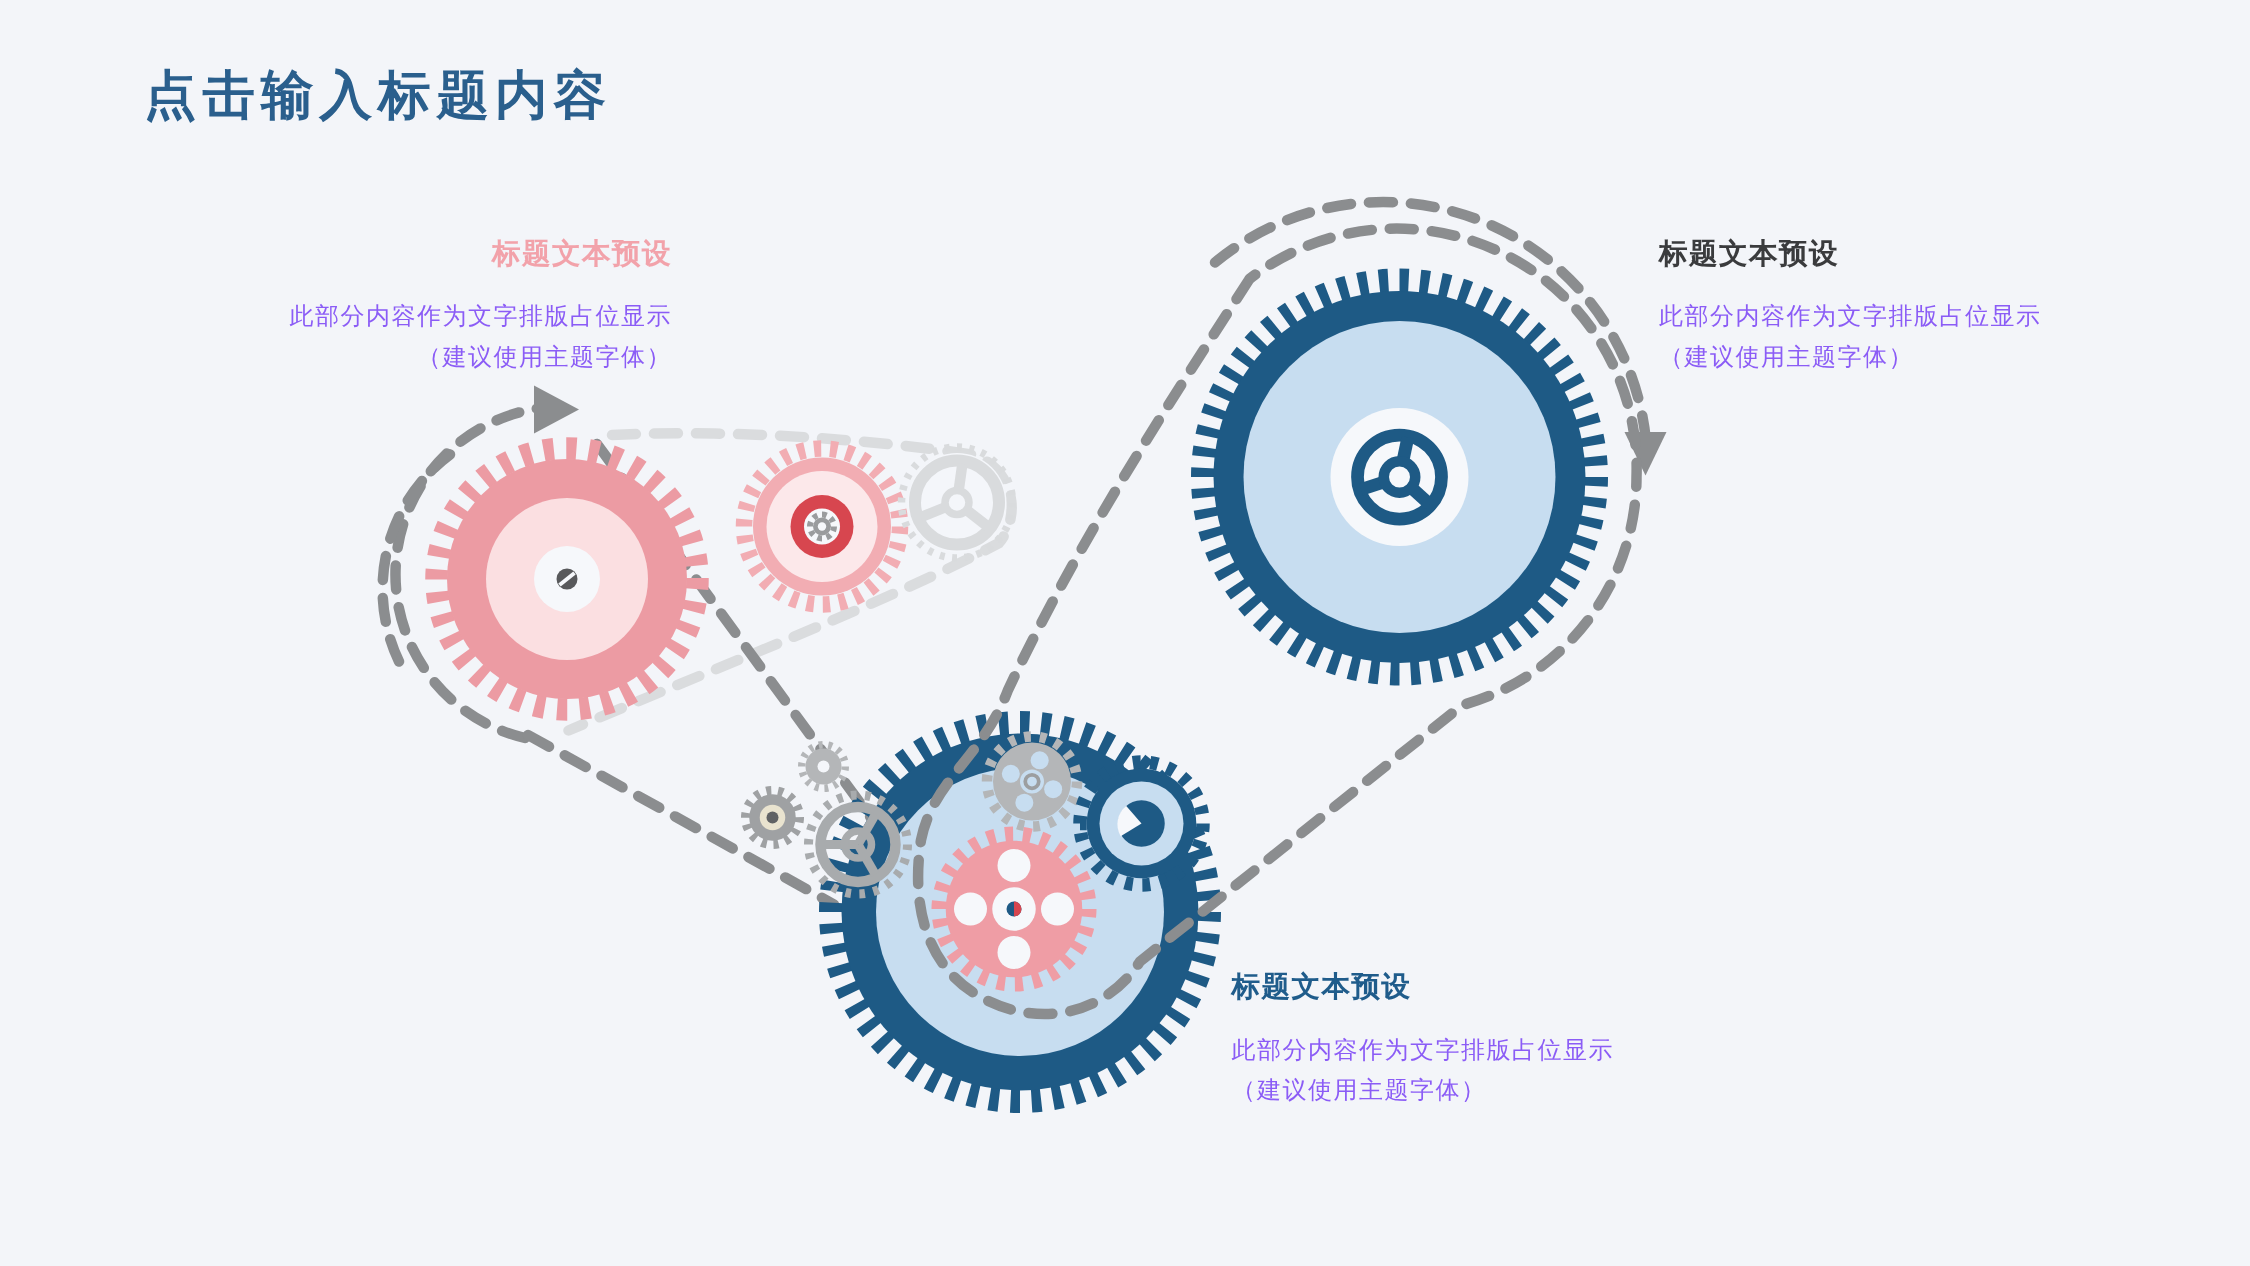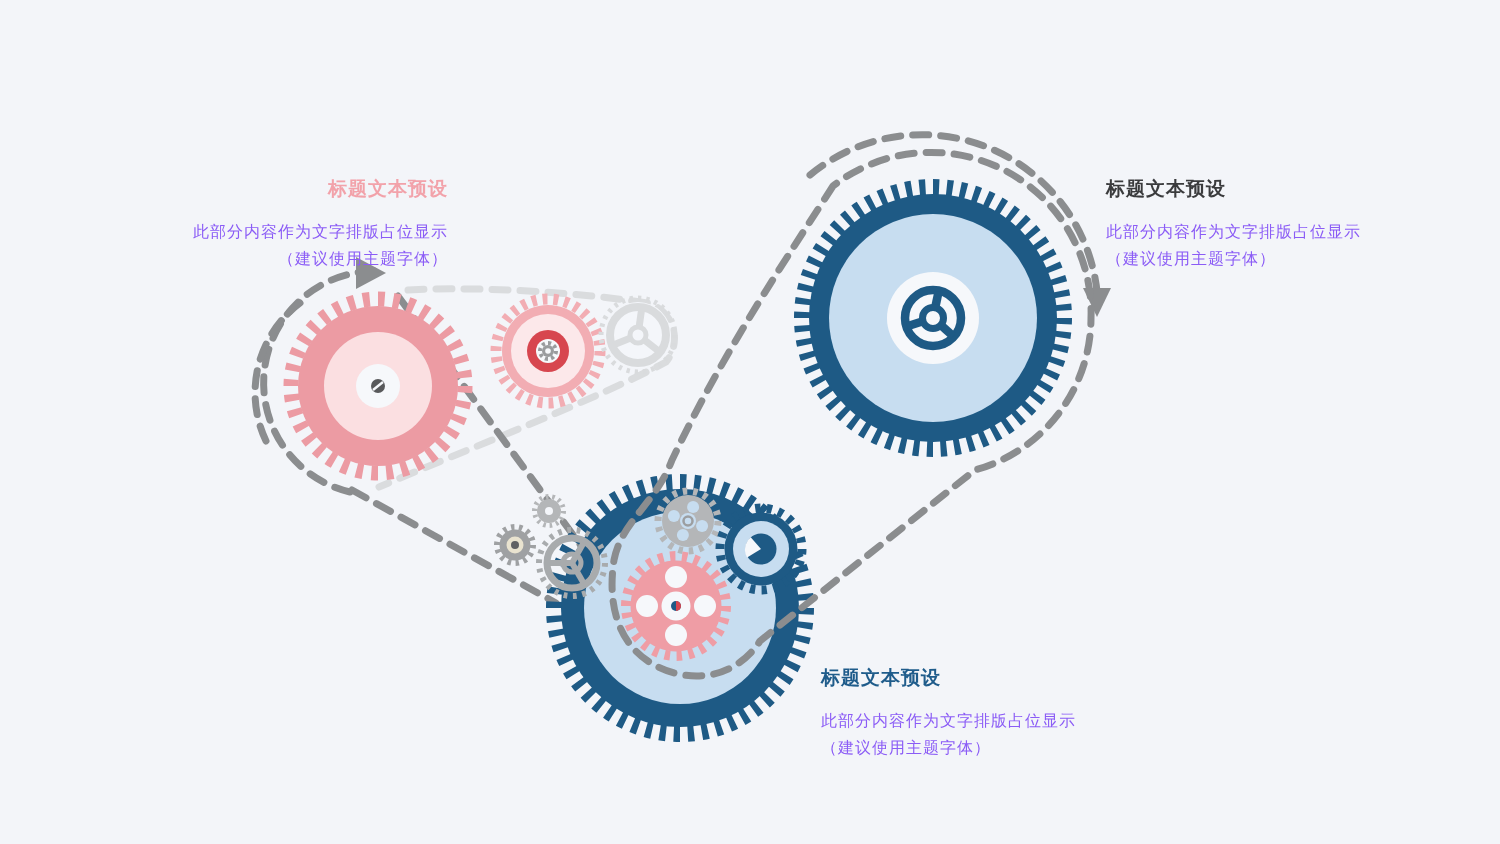--- a/index.html
+++ b/index.html
@@ -9,21 +9,21 @@
     background:#f3f5f9;
     overflow:hidden;
     font-family:"Liberation Sans","DejaVu Sans",sans-serif;
   }
   .slide svg{position:absolute;left:0;top:0;}
   .title{
     position:absolute;left:96px;top:40px;margin:0;
     font-size:35px;font-weight:bold;letter-spacing:4px;
     color:#2a5f8d;
   }
-  .block{position:absolute;margin-top:20px;}
+  .block{position:absolute;}
   .block .heading{font-size:19px;font-weight:bold;letter-spacing:1px;margin:0 0 16px 0;}
   .block .body{font-size:16px;line-height:27px;color:#8b5cf6;letter-spacing:1px;margin:0;}
   .block-left{right:1052px;top:156px;text-align:right;}
   .block-left .heading{color:#f2a2aa;}
   .block-topright{left:1106px;top:156px;text-align:left;}
   .block-topright .heading{color:#3a3b3d;}
   .block-bottom{left:821px;top:645px;text-align:left;}
   .block-bottom .heading{color:#1f5c8b;}
 </style>
 </head>
@@ -154,20 +154,21 @@
       <circle cx="572" cy="563" r="9" stroke-width="5"></circle>
     </g>
 
     <g fill="none" stroke="#8b8d8f" stroke-width="7" stroke-linecap="round" stroke-dasharray="16 12">
       <path d="M 833 186 C 790 253 723 352 672 460 C 655 505 622 520 614 560
                C 606 612 622 658 674 673 C 716 684 746 663 760 641
                L 975 470 A 158 158 0 0 0 1091 318 A 160 160 0 0 0 833 186"></path>
     </g>
   </svg>
 
+  <h1 class="title">点击输入标题内容</h1>
 
   <div class="block block-left">
     <div class="heading">标题文本预设</div>
     <div class="body">
       <span>此部分内容作为文字排版占位显示</span><br>
       <span>（建议使用主题字体）</span>
     </div>
   </div>
 
   <div class="block block-topright">

